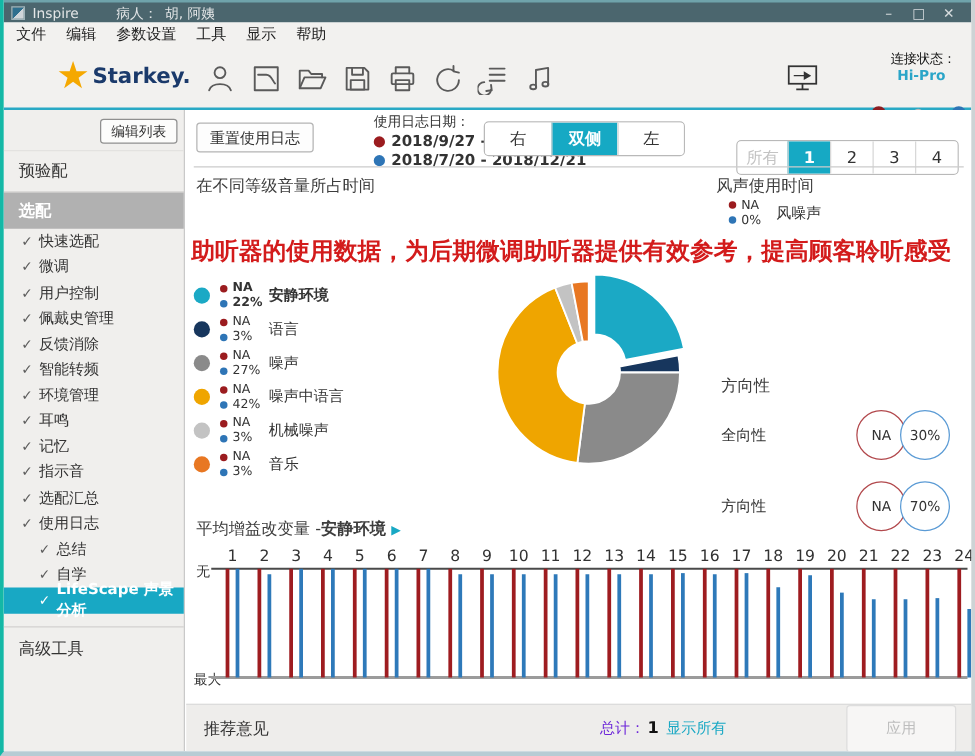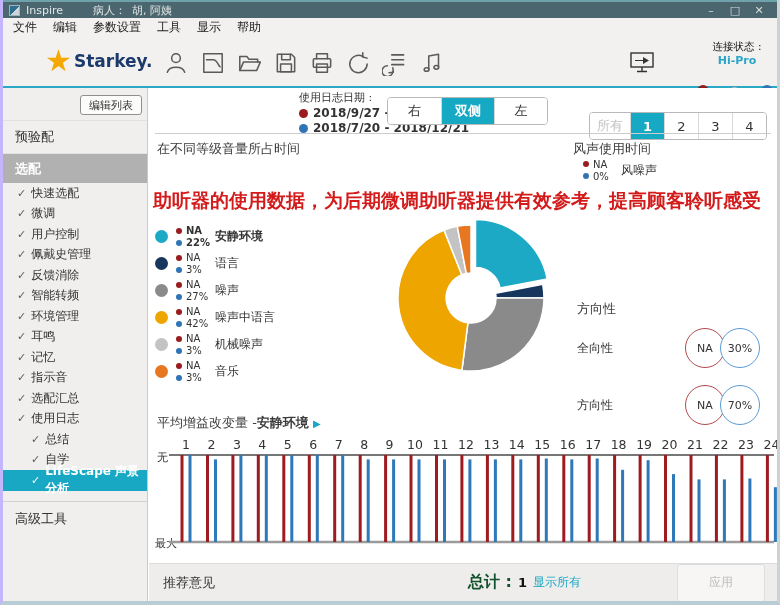--- a/index.html
+++ b/index.html
@@ -1,18 +1,18 @@
 <!DOCTYPE html>
 <html><head>
 <meta charset="utf-8">
 <style>
   * { margin:0; padding:0; box-sizing:border-box; }
   html,body { width:780px; height:605px; font-family:"DejaVu Sans","Liberation Sans",sans-serif; }
   #app { position:relative; width:780px; height:605px; background:#fff; overflow:hidden;
-         border-left:3px solid #c4b5fd; border-right:3px solid #cdd3d5; border-bottom:4px solid #b7ccd4; }
+         border-left:3px solid #14b8a6; border-right:3px solid #cdd3d5; border-bottom:4px solid #b7ccd4; }
   .abs { position:absolute; }
 
   
   #titlebar { left:0; right:0; top:0; height:18px; background:#4b666e; border-top:2px solid #6fa3ab;
               display:flex; align-items:center; color:#e3e6e7; font-size:11px; }
   #app-icon { width:11px; height:11px; margin:0 6px 0 6px; background:linear-gradient(135deg,#2e6f8e 50%,#cfd6da 50%); border:1px solid #9fb4ba; }
   #win-controls { margin-left:auto; display:flex; gap:8px; padding-right:10px; color:#d7dcde; font-size:11px; }
   #win-controls span { width:16px; text-align:center; cursor:default; }
 
   
@@ -107,21 +107,21 @@
   #gain-title .env { font-weight:bold; }
   #gain-title .arrow { color:#18a8c4; font-size:10px; }
   #gain-top-label { left:8px; top:362px; font-size:11px; color:#333; }
   #gain-bottom-label { left:6px; top:448px; font-size:11px; color:#333; }
   #barchart { left:0; top:349px; width:629px; height:112px; }
 
   #footer { left:0; right:0; top:475px; height:38px; background:#eeedeb; border-top:1px solid #dcdcdc;
             display:flex; align-items:center;gap:36px; }
   #footer .ftitle { font-size:13px; color:#333; margin-left:14px; }
   #footer .total-wrap { margin-left:auto; display:flex; align-items:center; }
-  #footer .tlabel { font-size:16px; color:#14532d;font-weight:bold; }
+  #footer .tlabel { font-size:12px; color:#6d28d9; }
   #footer .tval { font-size:13px; font-weight:bold; color:#111; margin:0 6px 0 6px; }
   #footer .show-all { font-size:12px; color:#18a8c4; margin-right:60px; }
   #apply-btn { margin-right:12px; width:88px; height:38px; background:#f7f6f5; border:1px solid #ddd; border-radius:3px;
                font-size:12px; color:#bdbdbd; display:flex; align-items:center; justify-content:center; }
 </style>
 </head>
 <body>
 
 <div id="app">
 
@@ -273,20 +273,21 @@
         </div>
         <div class="side-check indent active">
           <span class="chk">✓</span>
           <span>LifeScape 声景分析</span>
         </div>
         <div class="side-top section">高级工具</div>
       </div>
   </div>
 
   <div id="content" class="abs">
+    <div id="reset-btn" class="abs">重置使用日志</div>
     <div id="date-block" class="abs">
       <div>使用日志日期 :</div>
       <div id="date-rows">
           <div class="date-row">
             <span class="dot" style="background: rgb(155, 28, 31);"></span>
             <span>2018/9/27 - 2018/12/21</span>
           </div>
           <div class="date-row">
             <span class="dot" style="background: rgb(46, 117, 182);"></span>
             <span>2018/7/20 - 2018/12/21</span>

